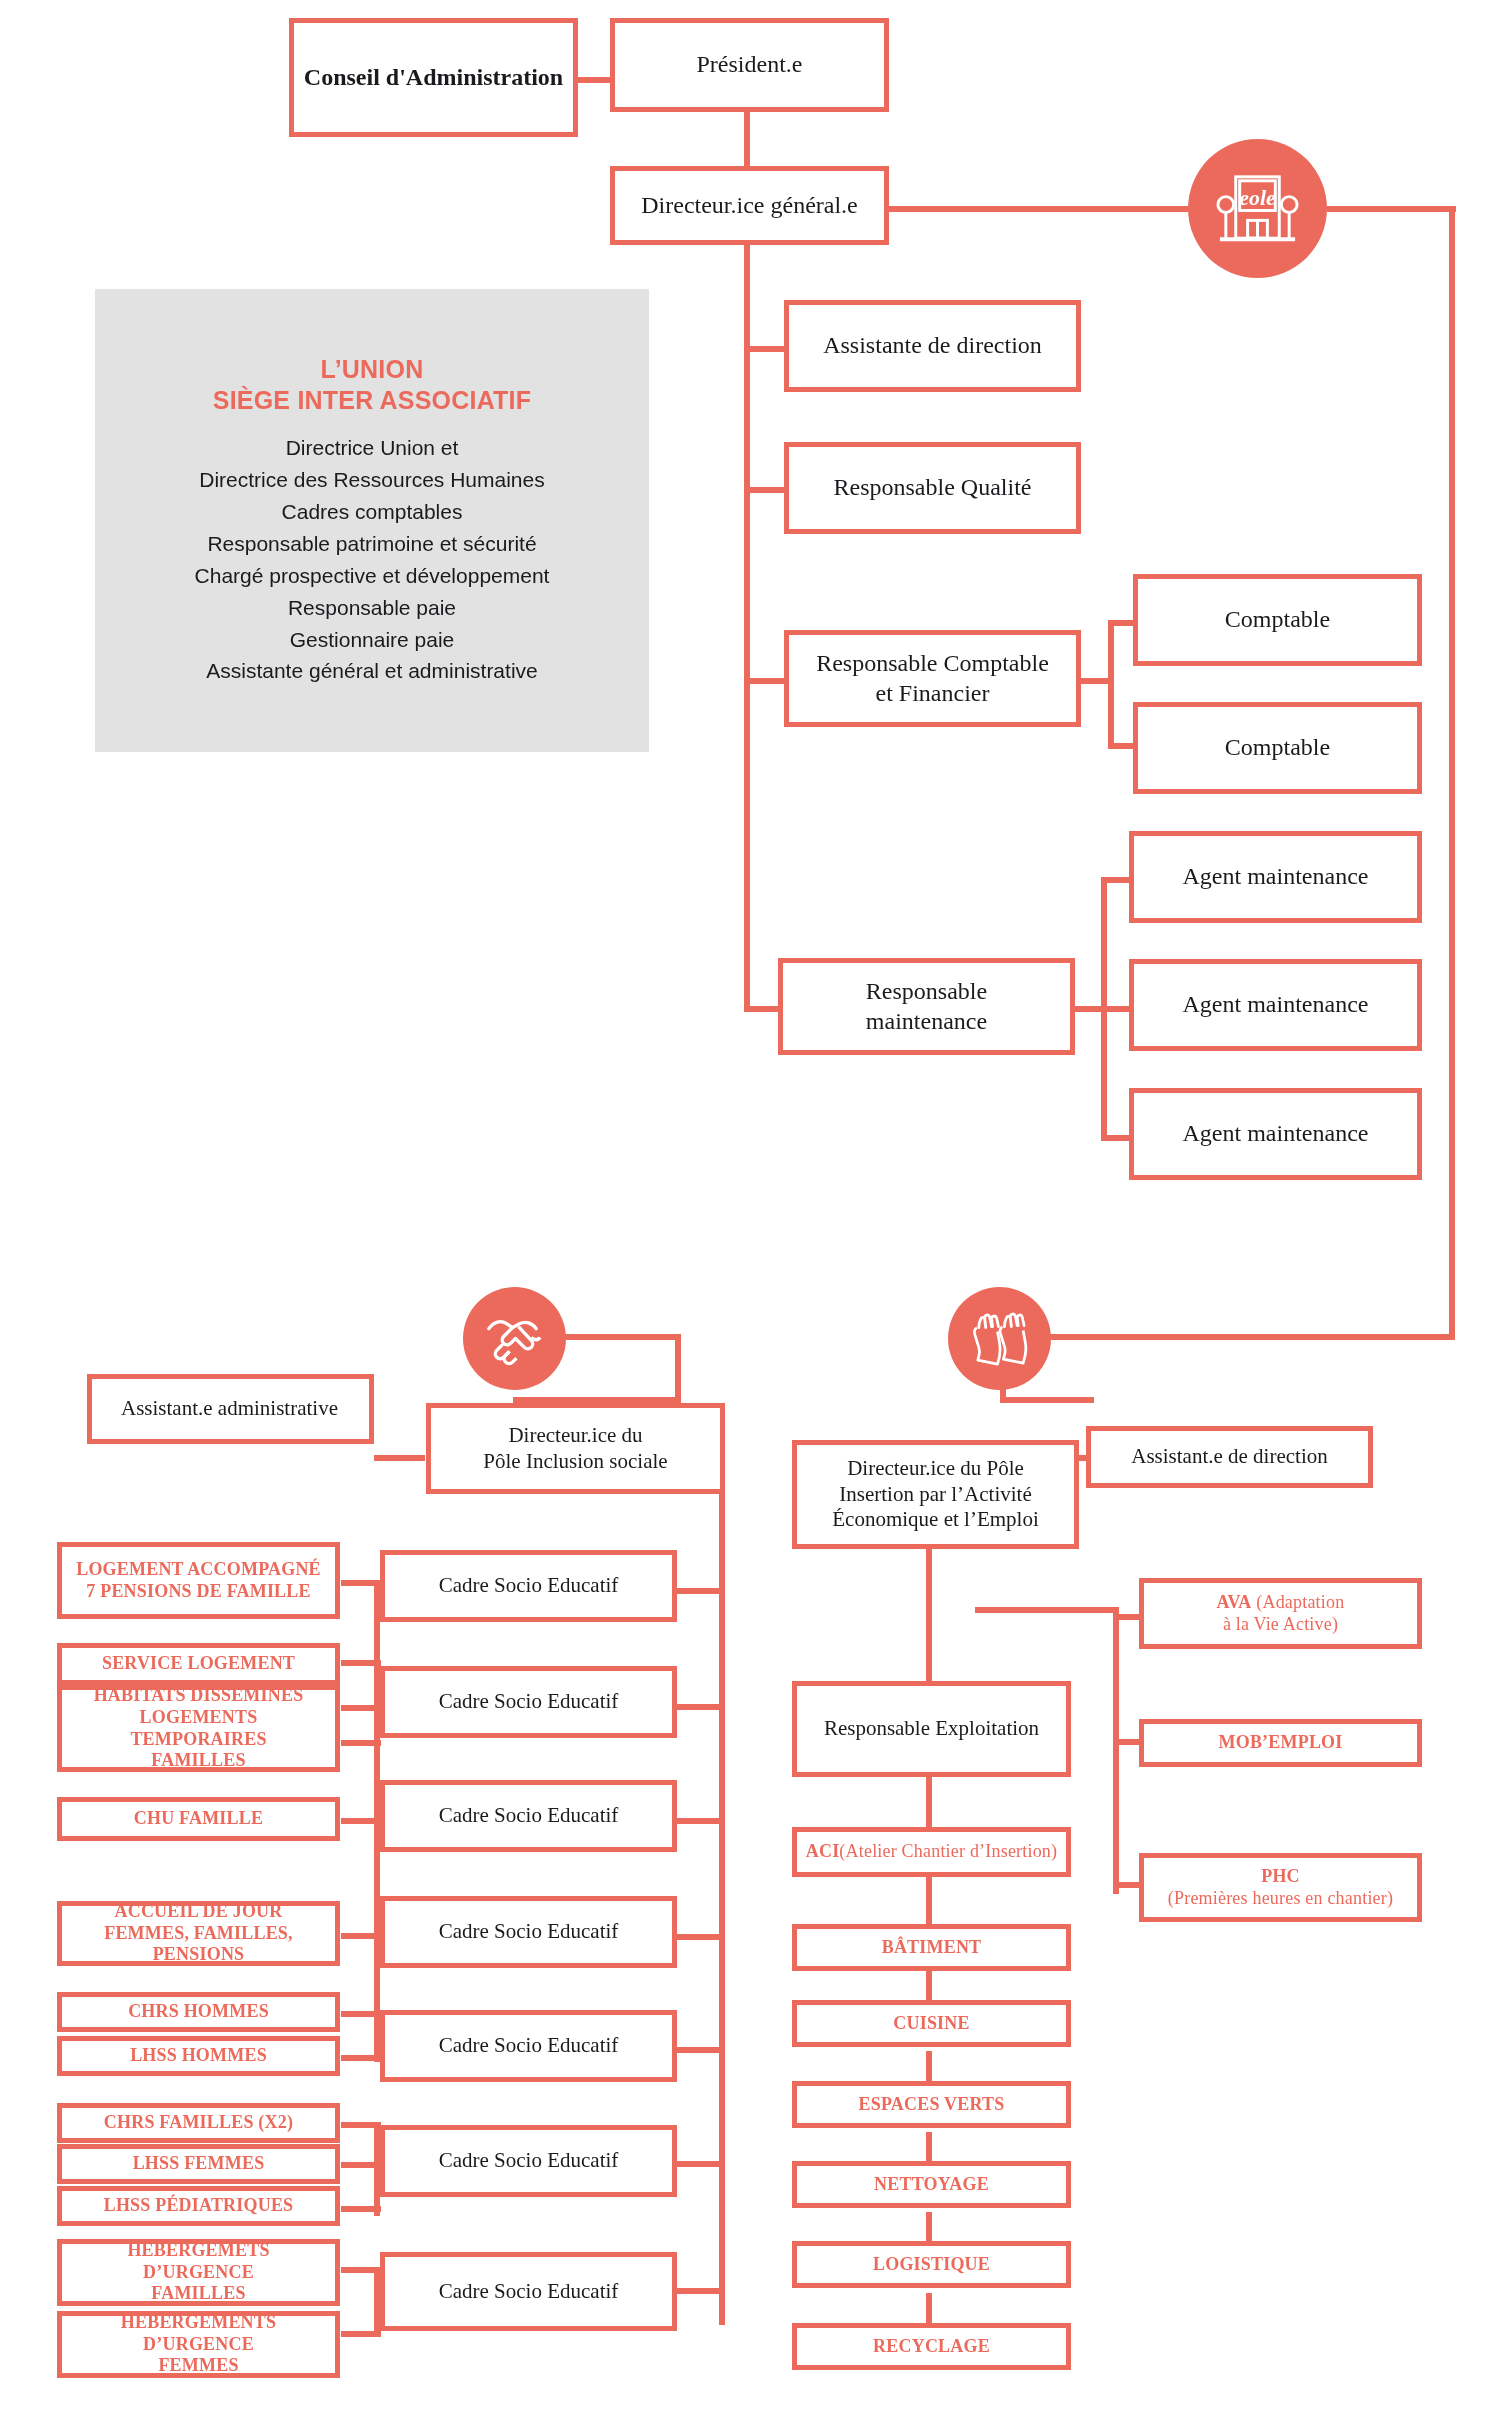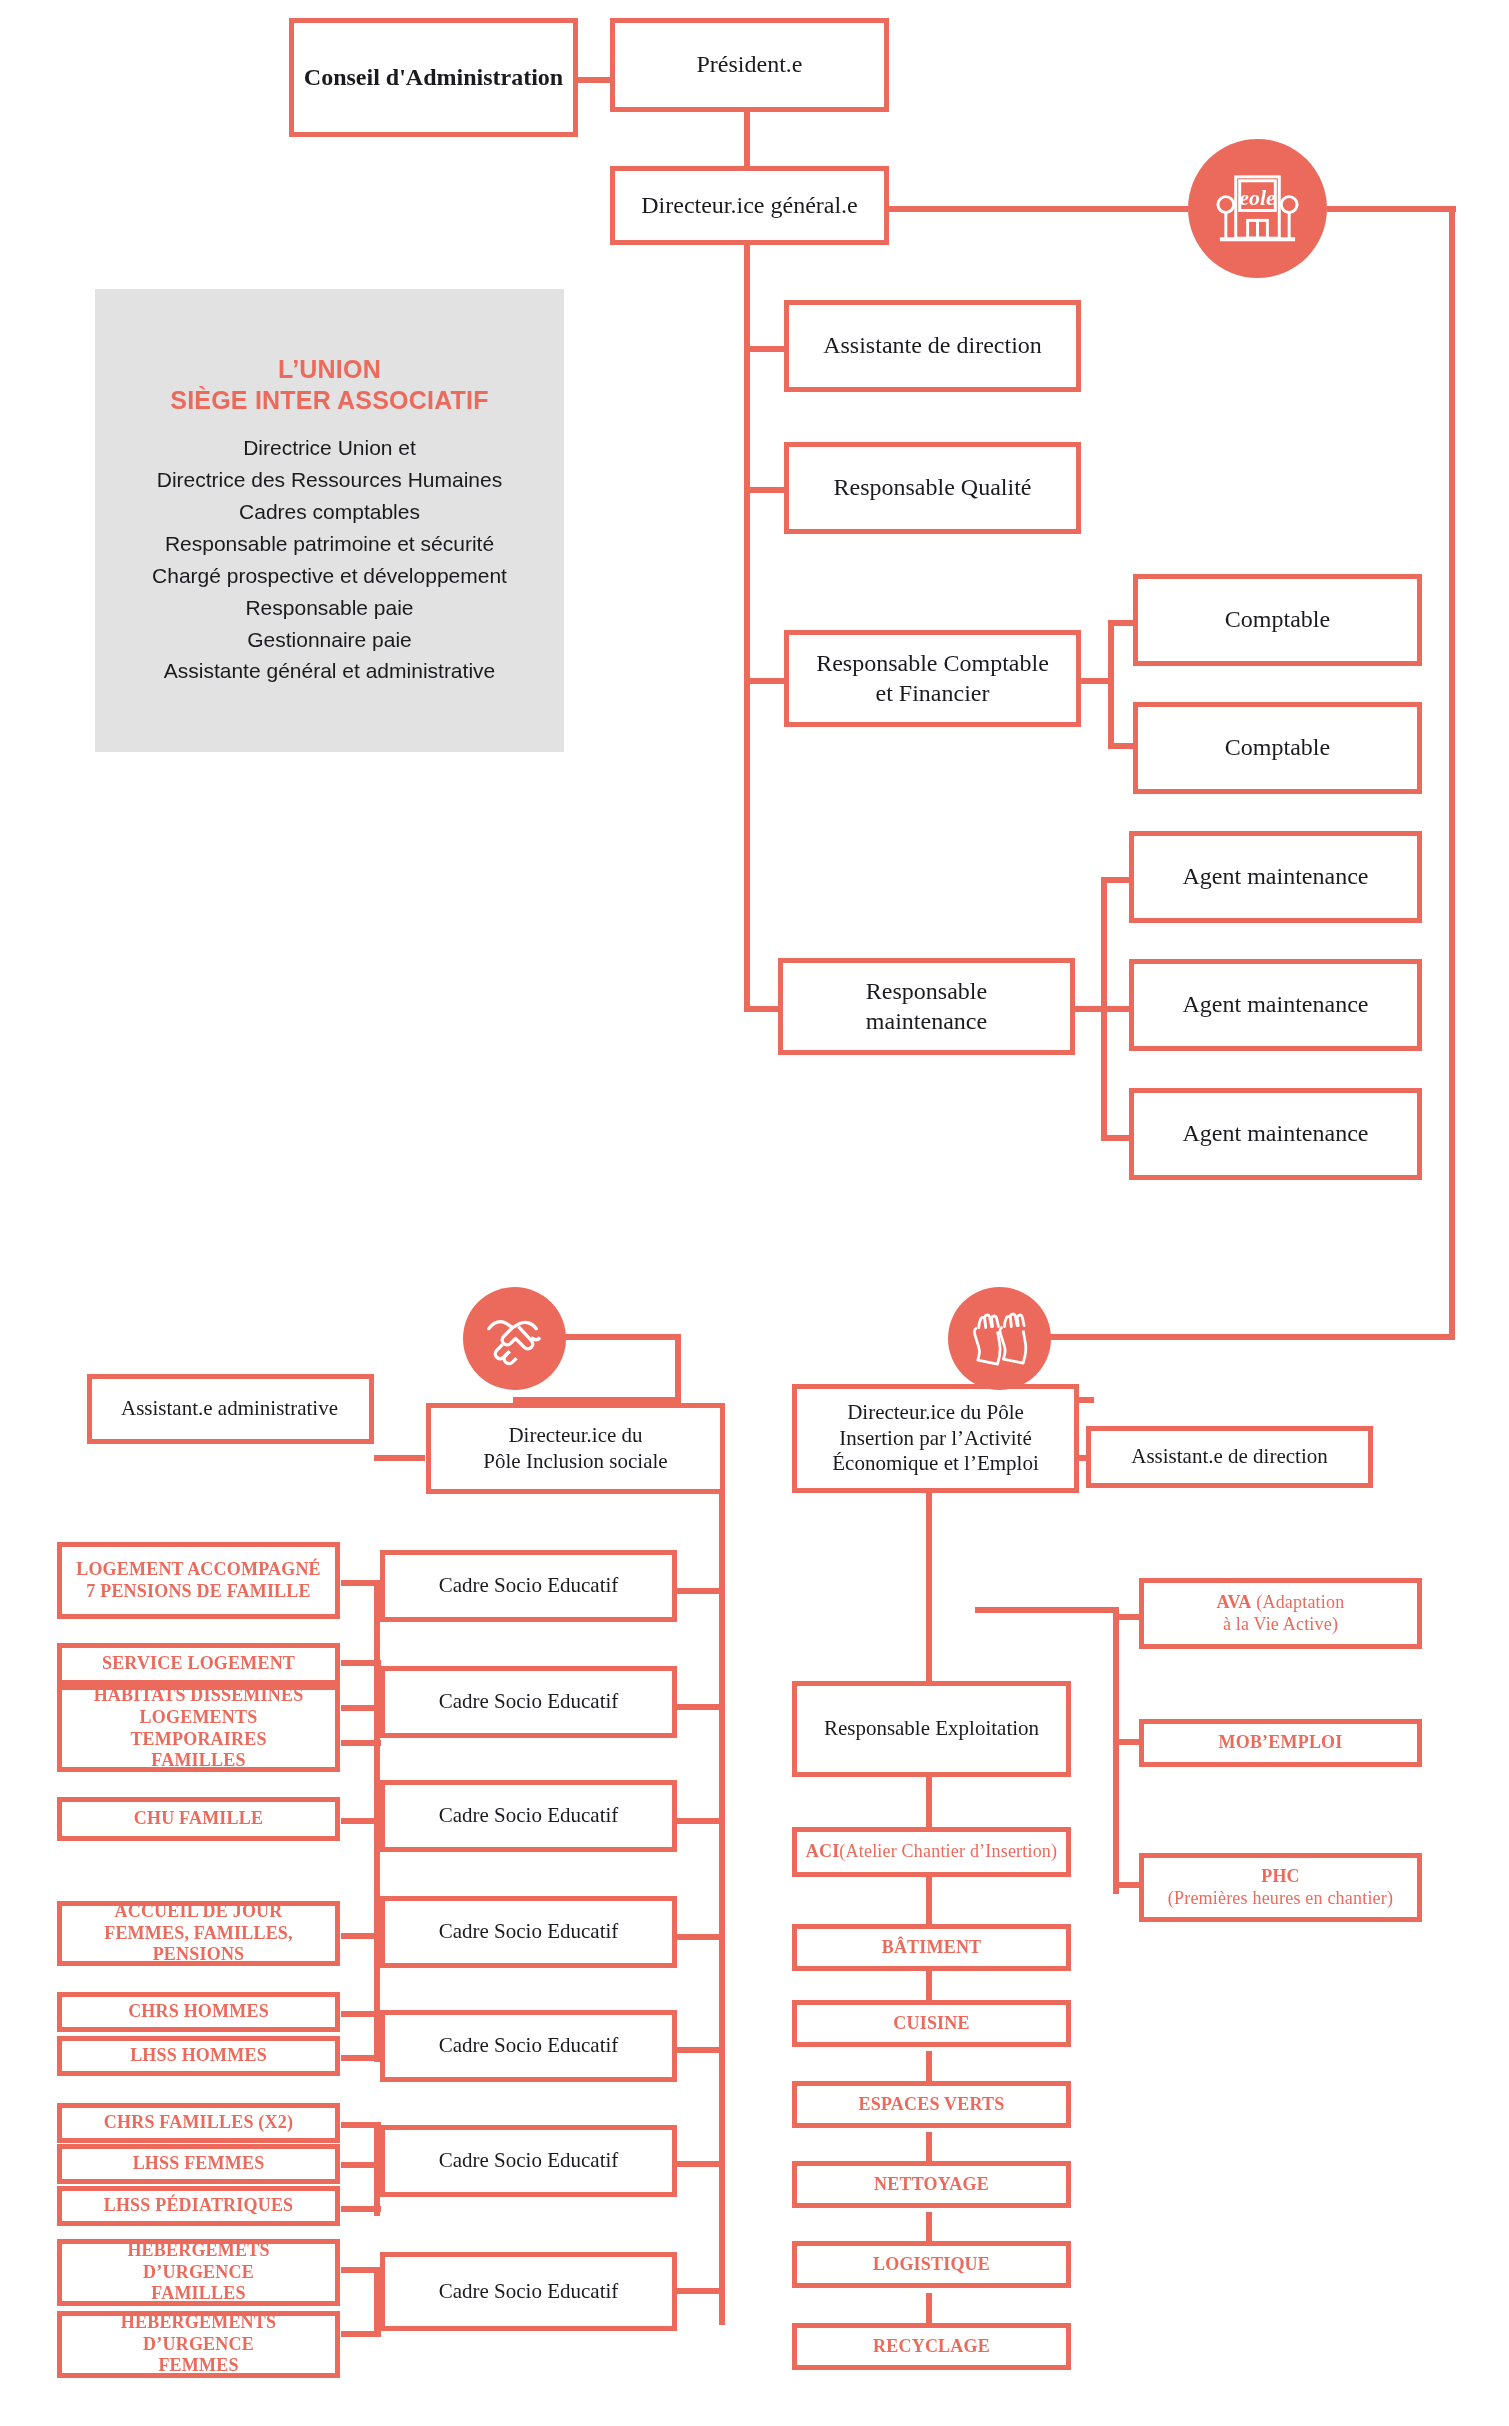--- a/index.html
+++ b/index.html
@@ -137,21 +137,21 @@
 
   <div class="box" style="left:778px;top:958px;width:297px;height:97px;white-space:pre-line;">Responsable
 maintenance</div>
 
   <div class="box" style="left:1129px;top:831px;width:293px;height:92px;">Agent maintenance</div>
 
   <div class="box" style="left:1129px;top:959px;width:293px;height:92px;">Agent maintenance</div>
 
   <div class="box" style="left:1129px;top:1088px;width:293px;height:92px;">Agent maintenance</div>
 
-  <div class="panel" style="left:95px;top:289px;width:469px;height:463px;">
+  <div class="panel" style="left:95px;top:289px;width:554px;height:463px;">
     <h2>
       <span>L’UNION</span><br>
       <span>SIÈGE INTER ASSOCIATIF</span>
     </h2>
     <ul>
       <li>Directrice Union et</li>
       <li>Directrice des Ressources Humaines</li>
       <li>Cadres comptables</li>
       <li>Responsable patrimoine et sécurité</li>
       <li>Chargé prospective et développement</li>
@@ -275,21 +275,21 @@
   <div class="box red" style="left:57px;top:1992px;width:283px;height:40px;">CHRS HOMMES</div>
   <div class="box red" style="left:57px;top:2036px;width:283px;height:40px;">LHSS HOMMES</div>
   <div class="box red" style="left:57px;top:2103px;width:283px;height:40px;">CHRS FAMILLES (X2)</div>
   <div class="box red" style="left:57px;top:2144px;width:283px;height:40px;">LHSS FEMMES</div>
   <div class="box red" style="left:57px;top:2186px;width:283px;height:40px;">LHSS PÉDIATRIQUES</div>
   <div class="box red" style="left:57px;top:2239px;width:283px;height:67px;white-space:pre-line;">HÉBERGEMETS D’URGENCE
 FAMILLES</div>
   <div class="box red" style="left:57px;top:2311px;width:283px;height:67px;white-space:pre-line;">HÉBERGEMENTS D’URGENCE
 FEMMES</div>
 
-  <div class="box small" style="left:792px;top:1384px;width:287px;height:109px;white-space:pre-line;">Directeur.ice du Pôle
+  <div class="box small" style="left:792px;top:1440px;width:287px;height:109px;white-space:pre-line;">Directeur.ice du Pôle
 Insertion  par l’Activité
 Économique et l’Emploi</div>
 
   <div class="box small" style="left:1086px;top:1426px;width:287px;height:62px;">Assistant.e de direction</div>
 
   <div class="box small" style="left:792px;top:1681px;width:279px;height:96px;">Responsable Exploitation</div>
 
   <div class="box red" style="left:792px;top:1827px;width:279px;height:50px;">
     <span>ACI</span>
       <span class="norm"> (Atelier Chantier d’Insertion)</span>

